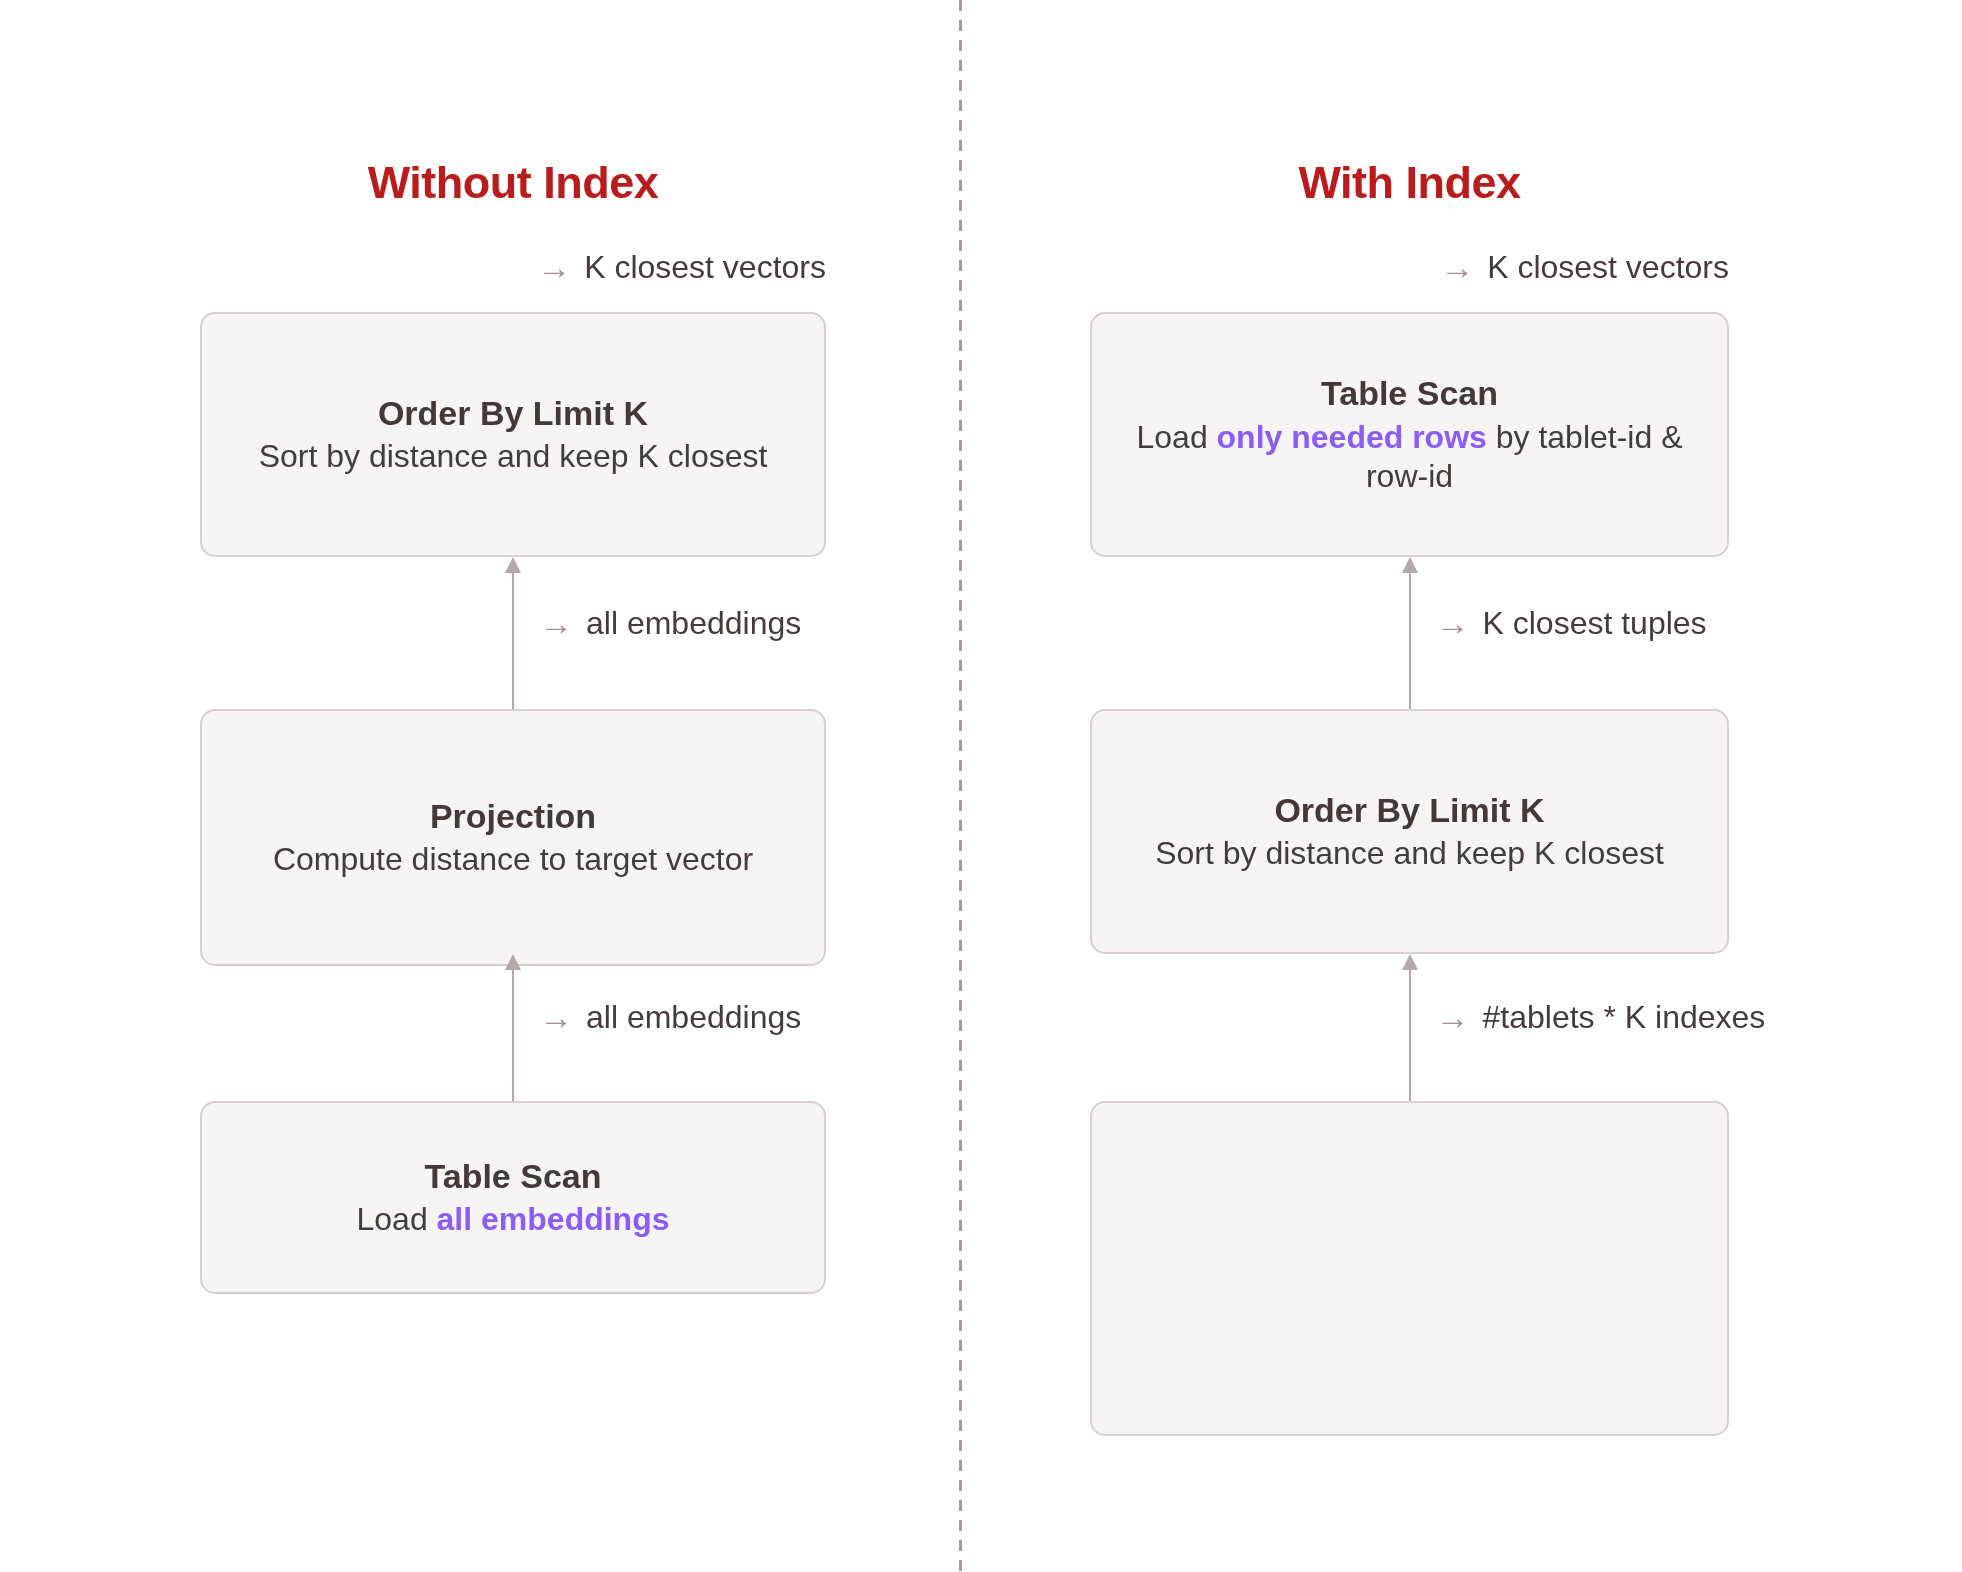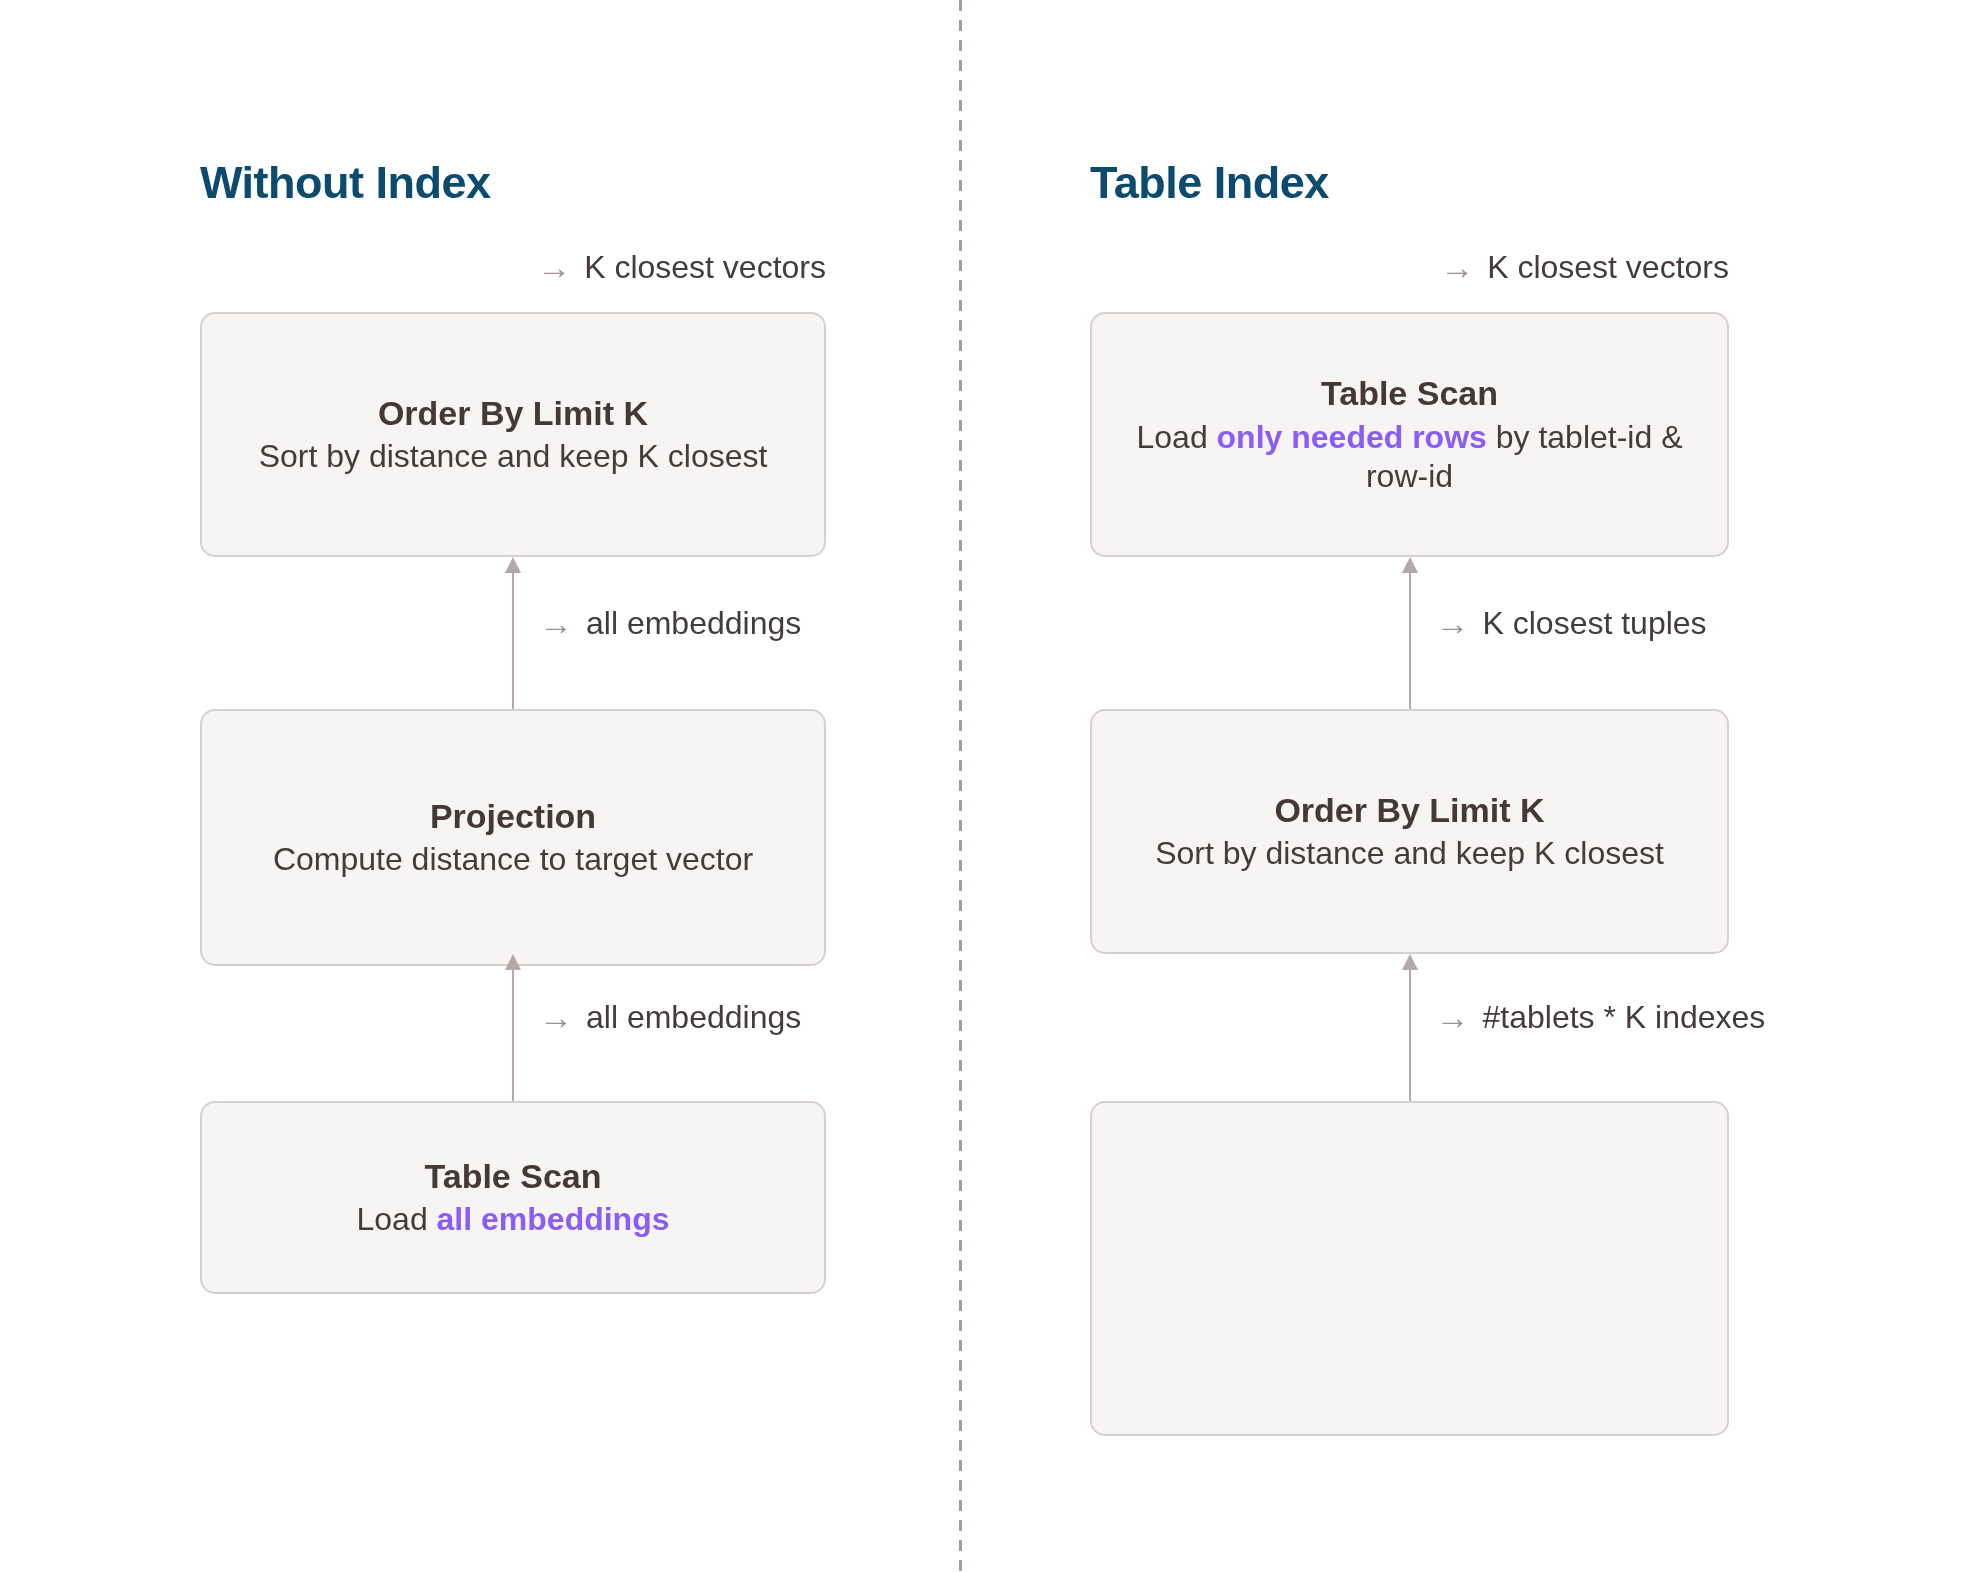--- a/index.html
+++ b/index.html
@@ -34,25 +34,25 @@
     top: 0;
   }
   .column.left  { left: 200px;  width: 626px; }
   .column.right { left: 1090px; width: 639px; }
 
   .col-title {
     position: absolute;
     top: 157px;
     left: 0;
     width: 100%;
-    text-align: left;
+    text-align: center;
     font-size: 45px;
     font-weight: bold;
     letter-spacing: -0.5px;
-    color: #0c4a6e;
+    color: #b91c1c;
   }
 
   
   .edge-label {
     position: absolute;
     font-size: 32px;
     color: #453b3b;
     white-space: nowrap;
     display: flex;
     align-items: center;
@@ -195,21 +195,21 @@
     <div class="node-title">Table Scan</div>
     <div class="node-body">
       <span>Load </span><span class="hl">all embeddings</span>
     </div>
   </div>
 
 </div>
 
 <div class="column right">
 
-  <div class="col-title">Table Index</div>
+  <div class="col-title">With Index</div>
 
   <div class="edge-label top-out">
     <span class="arrow-glyph">→</span>
     <span>K closest vectors</span>
   </div>
 
   <div class="node" style="top:312px; height:245px;">
     <div class="node-title">Table Scan</div>
     <div class="node-body">
       <span>Load </span><span class="hl">only needed rows</span><span> by tablet-id &amp; row-id</span>

